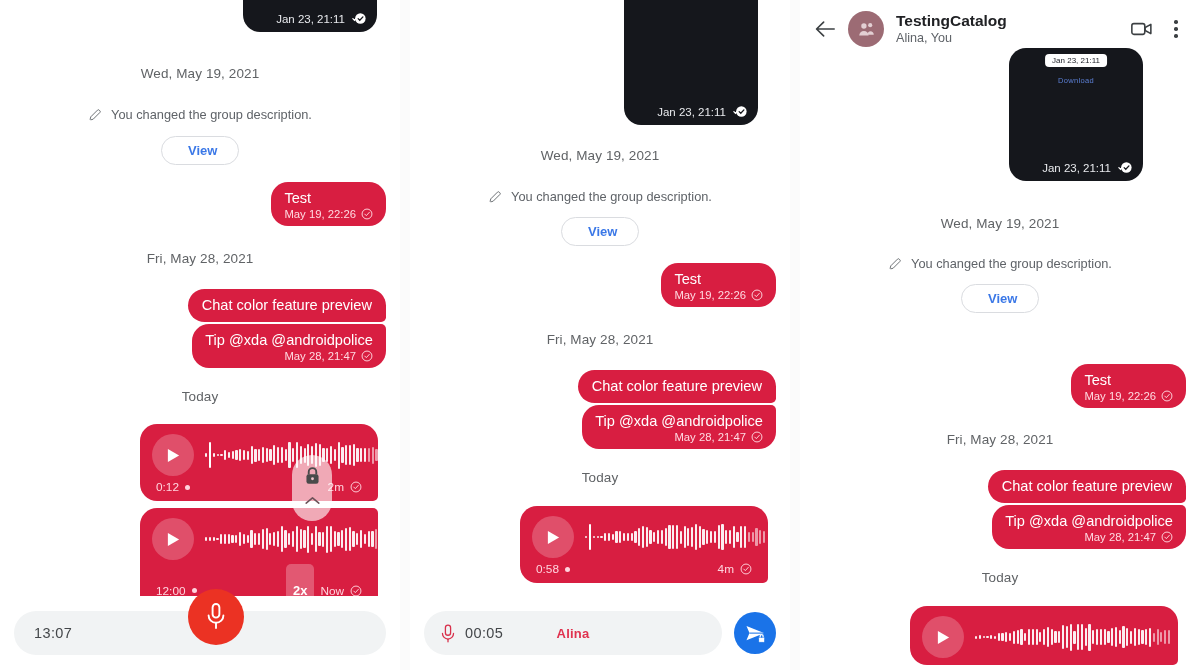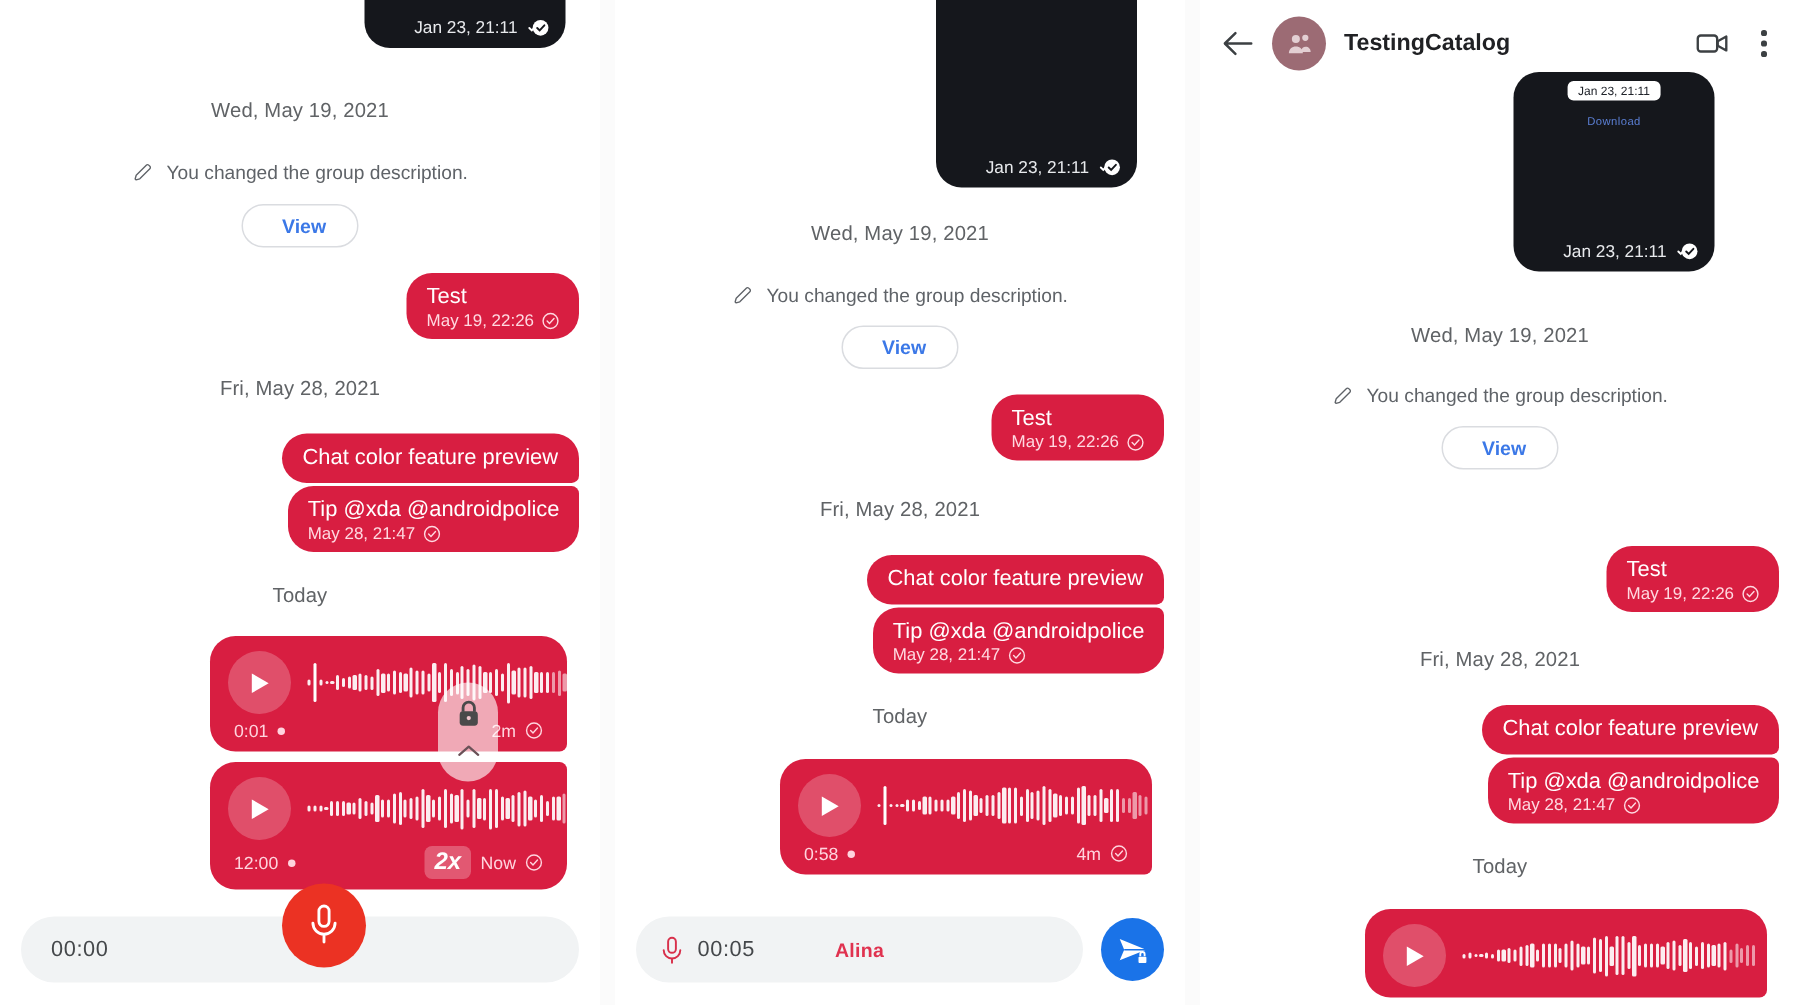--- a/index.html
+++ b/index.html
@@ -43,21 +43,21 @@
 
   .bubble {
     background: #d81e41; color: #fff;
     border-radius: 17px;
     padding: 7px 13px 6px;
     max-width: 260px;
     position: relative;
   }
   .bubble .text { font-size: 14.6px; line-height: 1.25; white-space: nowrap; }
   .meta {
-    display: flex; align-items: center; 
+    display: flex; align-items: center; justify-content: flex-end;
     gap: 5px; font-size: 11.3px; color: #ffd9e1; margin-top: 1px;
   }
   .tick { width: 12px; height: 12px; flex: none; }
 
   .stack { display: flex; flex-direction: column; align-items: flex-end; gap: 2px; }
   .b-top { border-radius: 17px 17px 5px 17px; }
   .b-bot { border-radius: 17px 5px 17px 17px; }
 
   
   .voice {
@@ -78,21 +78,21 @@
   .wave i.cursor { width: 2.4px; background:#fff; }
   .wave i.dim { background: rgba(255,255,255,.55); }
   .voice-bottom {
     display: flex; align-items: center; gap: 6px;
     font-size: 11.8px; color: #ffd4de; margin-top: 4px; padding: 0 4px;
   }
   .v-dot { width: 5px; height: 5px; border-radius: 50%; background:#ffd4de; }
   .v-spacer { flex: 1; }
   .speed {
     background: rgba(255,255,255,.26); color:#fff; font-weight:700;
-    font-size: 16px; border-radius: 5px; padding: 2px 7px; font-style: italic;
+    font-size: 13px; border-radius: 5px; padding: 19px 7px;
   }
 
   
   .lockpill {
     position: absolute;
     width: 40px; height: 66px; border-radius: 20px;
     background: rgba(255,255,255,.62);
     display: flex; flex-direction: column; align-items: center;
     justify-content: flex-start; padding-top: 11px; gap: 11px;
   }
@@ -291,21 +291,21 @@
                 <i class="" style="height:14.6px"></i>
                 <i class="" style="height:14.7px"></i>
                 <i class="dim" style="height:13.4px"></i>
                 <i class="dim" style="height:17.0px"></i>
                 <i class="dim" style="height:12.1px"></i>
                 <i class="dim" style="height:11.3px"></i>
                 <i class="dim" style="height:9.1px"></i>
               </div>
           </div>
           <div class="voice-bottom">
-            <span>0:01</span>
+            <span>0:12</span>
             <span class="v-dot"></span>
             <span class="v-spacer"></span>
             <span>2m</span>
             <svg class="tick" viewBox="0 0 16 16">
               <circle cx="8" cy="8" r="6.6" fill="none" stroke="#ffd4de" stroke-width="1.25"></circle>
               <path d="M5 8.1l2.1 2.1 4-4.4" fill="none" stroke="#ffd4de" stroke-width="1.25" stroke-linecap="round"></path>
             </svg>
           </div>
         </div>
 
@@ -390,21 +390,21 @@
           </svg>
           <svg class="cv" viewBox="0 0 18 10">
             <path d="M2 8l7-6 7 6" fill="none" stroke="#6b5258" stroke-width="1.7" stroke-linecap="round" stroke-linejoin="round"></path>
           </svg>
         </div>
 
       </div>
 
       <div class="composer">
         <div class="pillbar">
-          <span class="timer">00:00</span>
+          <span class="timer">13:07</span>
         </div>
         <div class="fab">
           <svg viewBox="0 0 24 30">
             <rect x="8.6" y="2" width="6.8" height="13.6" rx="3.4" fill="none" stroke="#fff" stroke-width="1.9"></rect>
             <path d="M4.6 13.4a7.4 7.4 0 0014.8 0" fill="none" stroke="#fff" stroke-width="1.9" stroke-linecap="round"></path>
             <path d="M12 21v5" stroke="#fff" stroke-width="1.9" stroke-linecap="round"></path>
           </svg>
         </div>
       </div>
     </div>
@@ -577,20 +577,21 @@
         <div class="avatar">
           <svg viewBox="0 0 22 22">
             <circle cx="8" cy="7" r="3.1" fill="#e3cfd3"></circle>
             <path d="M2.6 18c0-3.1 2.4-5.2 5.4-5.2s5.4 2.1 5.4 5.2z" fill="#e3cfd3"></path>
             <circle cx="15.3" cy="6" r="2.4" fill="#e3cfd3"></circle>
             <path d="M11.8 17c.3-2.7 1.9-4.1 3.8-4.1 2.1 0 3.8 1.5 3.8 4.1z" fill="#e3cfd3"></path>
           </svg>
         </div>
         <div class="titles">
           <div class="t-name">TestingCatalog</div>
+          <div class="t-sub">Alina, You</div>
         </div>
         <svg class="hicon" viewBox="0 0 26 22">
           <rect x="2" y="5.2" width="14" height="11.6" rx="2.2" fill="none" stroke="#3c4043" stroke-width="1.7"></rect>
           <path d="M16.4 9.4l6.2-3.4v10l-6.2-3.4z" fill="none" stroke="#3c4043" stroke-width="1.7" stroke-linejoin="round"></path>
         </svg>
         <div class="dots">
           <span></span>
           <span></span>
           <span></span>
         </div>

